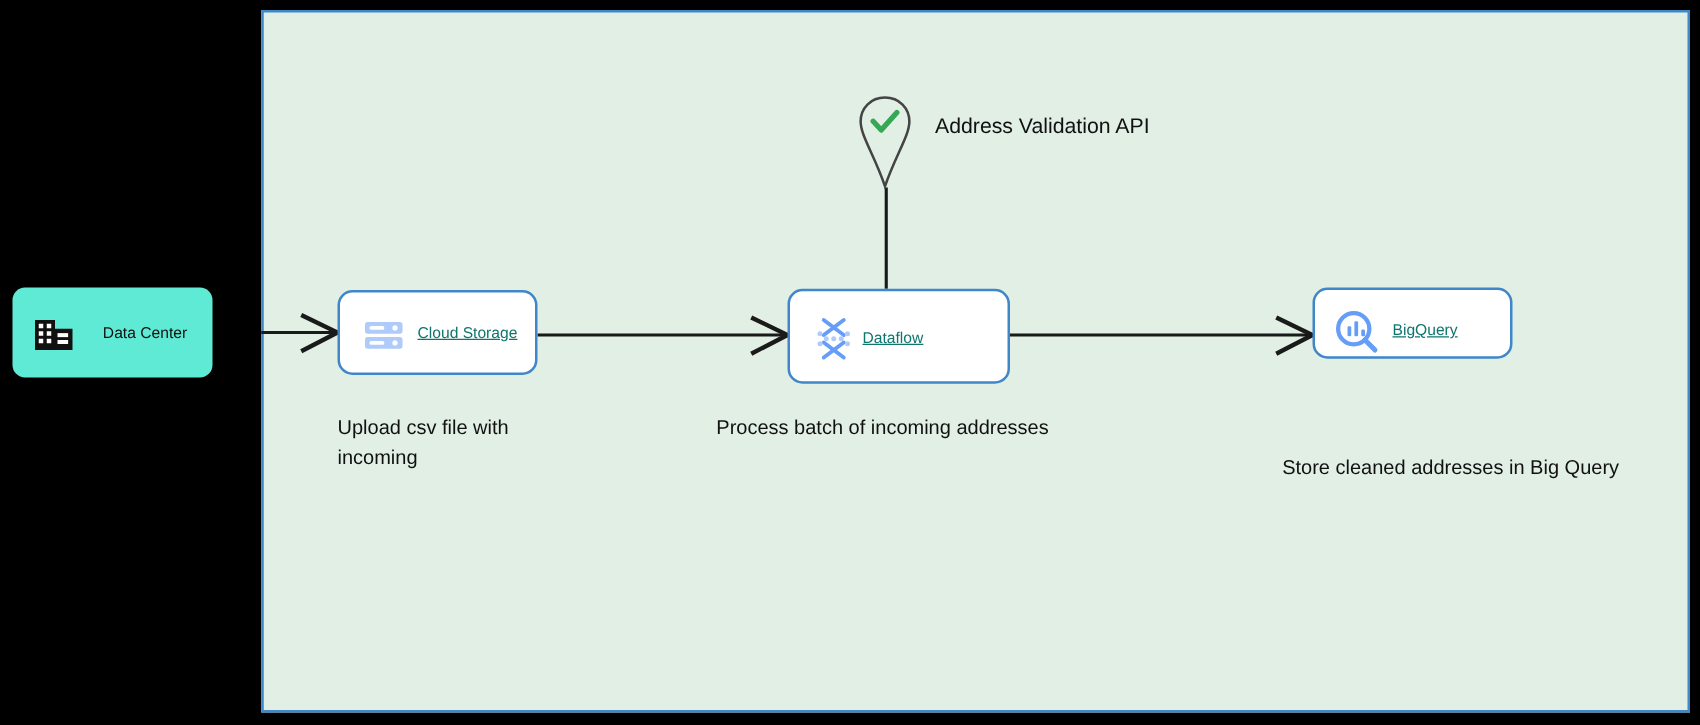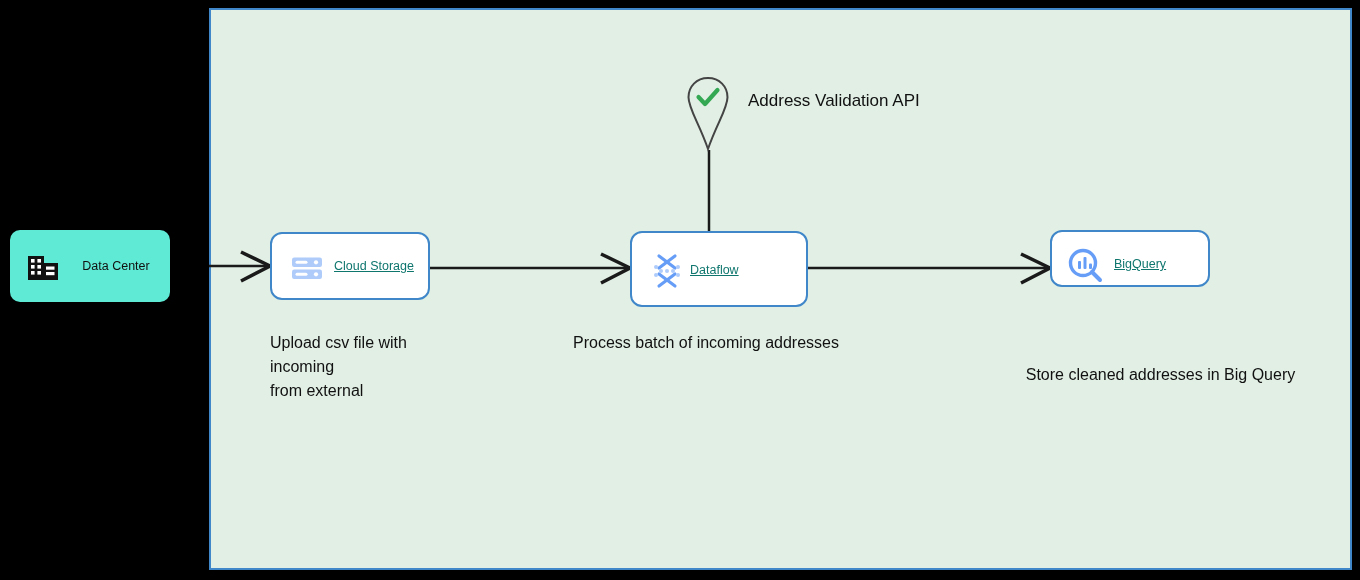--- a/index.html
+++ b/index.html
@@ -170,20 +170,19 @@
     <polyline points="12.5,21 19,28 31.5,14" fill="none" stroke="#34a853" stroke-width="4.2" stroke-linecap="round" stroke-linejoin="round"></polyline>
   </svg>
   <div class="pin-label">
     <span>Address Validation</span>
     <span>API</span>
   </div>
 
   <div class="caption" id="cap-storage">
     <span>Upload csv file with</span>
     <span>incoming</span>
-    <span>from external</span>
   </div>
 
   <div class="caption" id="cap-dataflow">Process batch of incoming addresses</div>
 
   <div class="caption" id="cap-bigquery">Store cleaned addresses in Big Query</div>
 
 </div>
 
 </body></html>

